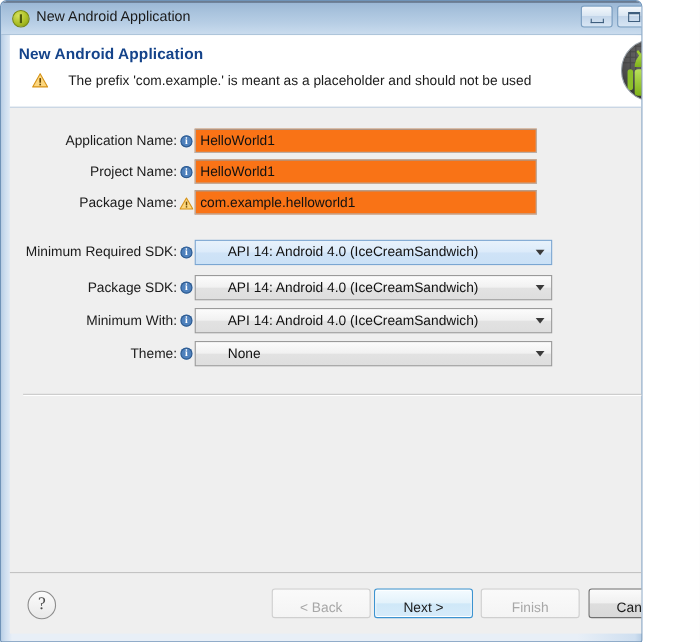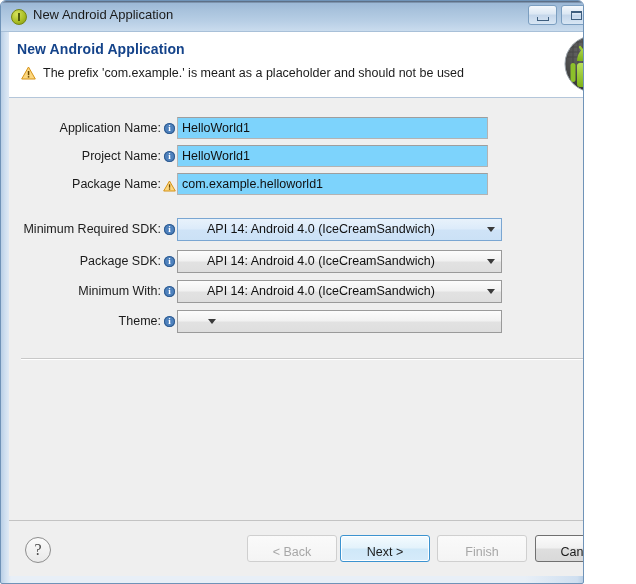--- a/index.html
+++ b/index.html
@@ -122,24 +122,24 @@
   #header-title {
     position: absolute;
     left: 8px; top: 9px;
     font-size: 14px;
     font-weight: bold;
     color: #14438a;
     letter-spacing: .1px;
   }
   #header-message-row {
     position: absolute;
-    left: 12px; top: 34px;
+    left: 20px; top: 34px;
     display: flex;
     align-items: center;
-    gap: 7px;
+    gap: 18px;
   }
   .warn-tri {
     position: relative;
     width: 15px; height: 14px;
     flex: none;
   }
   #header-message-text {
     font-size: 12.5px;
     color: #1b1b1b;
     white-space: nowrap;
@@ -203,21 +203,21 @@
   }
   .warn-small {
     width: 13px; height: 12px;
     position: relative;
   }
 
   .text-input {
     width: 311px;
     height: 22px;
     box-sizing: border-box;
-    background: #7dd3fc;
+    background: #f97316;
     border: 1px solid #b3b3b3;
     border-top-color: #9e9e9e;
     font-family: "Liberation Sans", sans-serif;
     font-size: 12.5px;
     color: #111111;
     padding: 0 4px;
     outline: none;
   }
 
   .combo {
@@ -486,20 +486,21 @@
           </span>
       </div>
     </div>
 
     <div class="field-row" style="top:211px;">
       <span class="field-label">Theme:</span>
       <span class="field-icon">
           <span class="info-dot"></span>
         </span>
       <div class="combo">
+        <span class="combo-text">None</span>
         <span class="combo-arrow">
             <i></i>
           </span>
       </div>
     </div>
 
     <div id="separator"></div>
   </div>
 
   <div id="footer">

